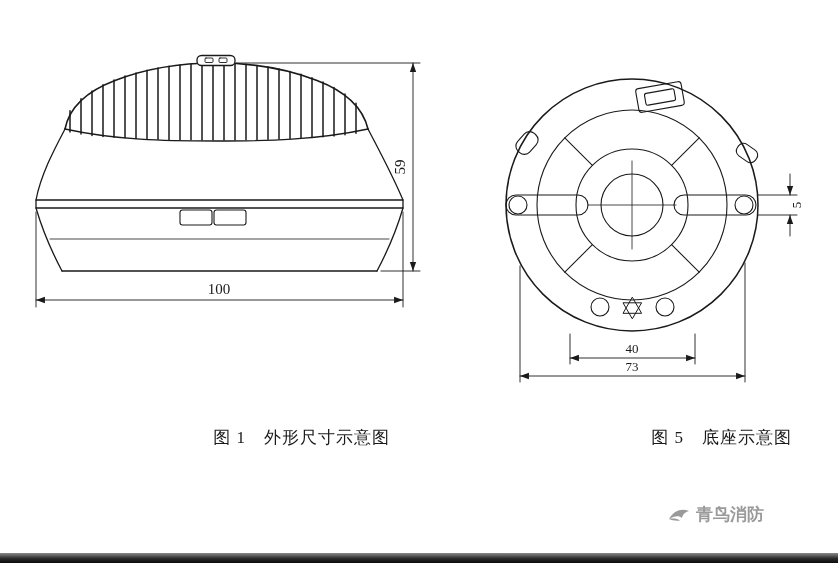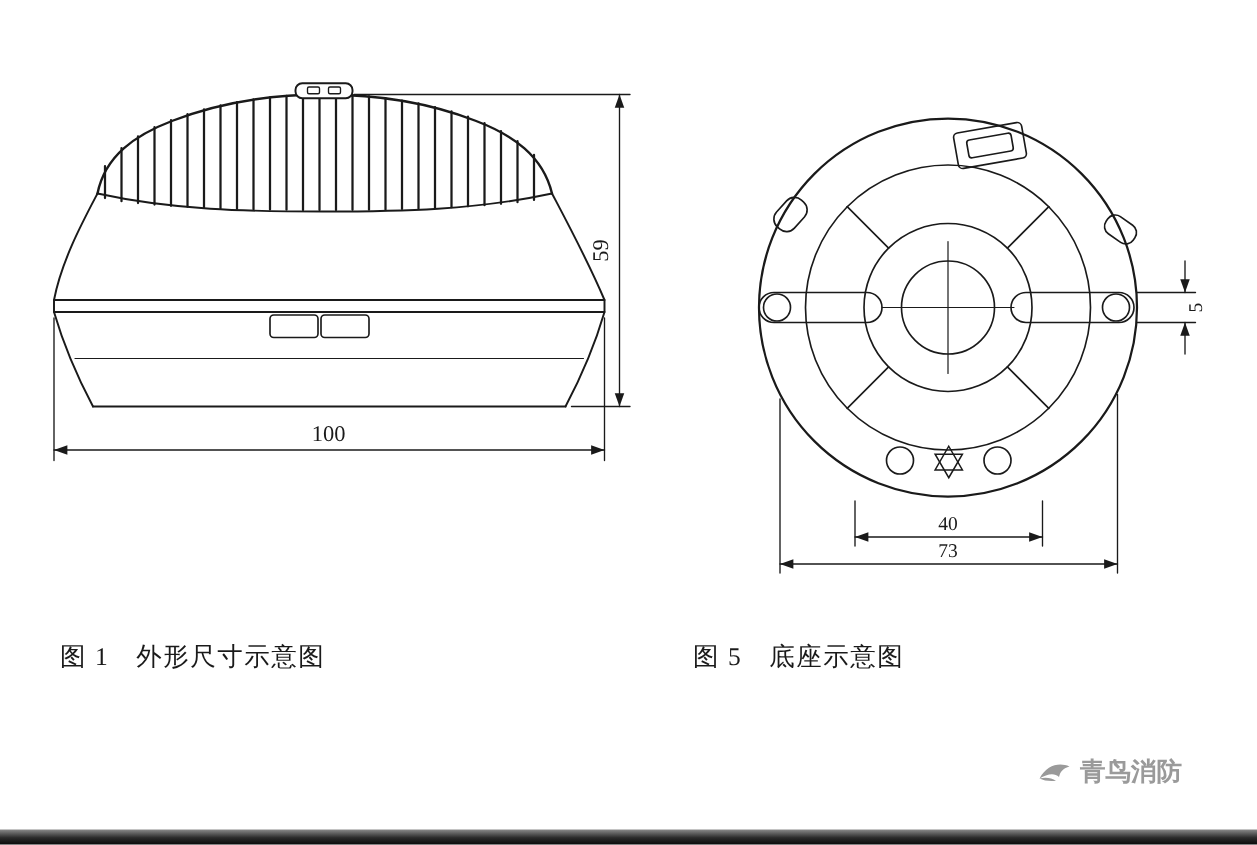--- a/index.html
+++ b/index.html
@@ -1,24 +1,24 @@
 <!DOCTYPE html>
 <html><head>
 <meta charset="utf-8">
 <style>
   html,body{margin:0;padding:0;}
   body{width:838px;height:563px;position:relative;background:#ffffff;overflow:hidden;
        font-family:"Liberation Serif", serif;}
   .stage{position:absolute;left:0;top:0;width:838px;height:563px;}
   svg text{fill:#1a1a1a;}
-  .caption{position:absolute;font-size:17px;color:#1a1a1a;letter-spacing:1px;text-align:left;
+  .caption{position:absolute;font-size:17px;color:#1a1a1a;letter-spacing:1px;text-align:right;
            font-family:"Liberation Serif", serif;}
   .caption-1{left:40px;top:426px;width:350px;}
   .caption-2{left:462px;top:426px;width:330px;}
-  .watermark{position:absolute;left:691px;top:503px;display:flex;align-items:center;gap:5px;
+  .watermark{position:absolute;left:667px;top:503px;display:flex;align-items:center;gap:5px;
              color:#9a9a9a;font-family:"Liberation Sans", sans-serif;font-weight:bold;font-size:17px;}
   .footer-bar{position:absolute;left:0;bottom:0;width:838px;height:10px;
               background:linear-gradient(180deg,#8a8a8a 0%,#2b2b2b 55%,#0a0a0a 100%);}
 </style>
 </head>
 <body>
 
 <svg class="stage" width="838" height="563" viewBox="0 0 838 563" xmlns="http://www.w3.org/2000/svg">
   <defs>
     <marker id="arr" viewBox="0 0 10 8" refX="9.5" refY="4" markerWidth="11" markerHeight="8.8" orient="auto-start-reverse">

